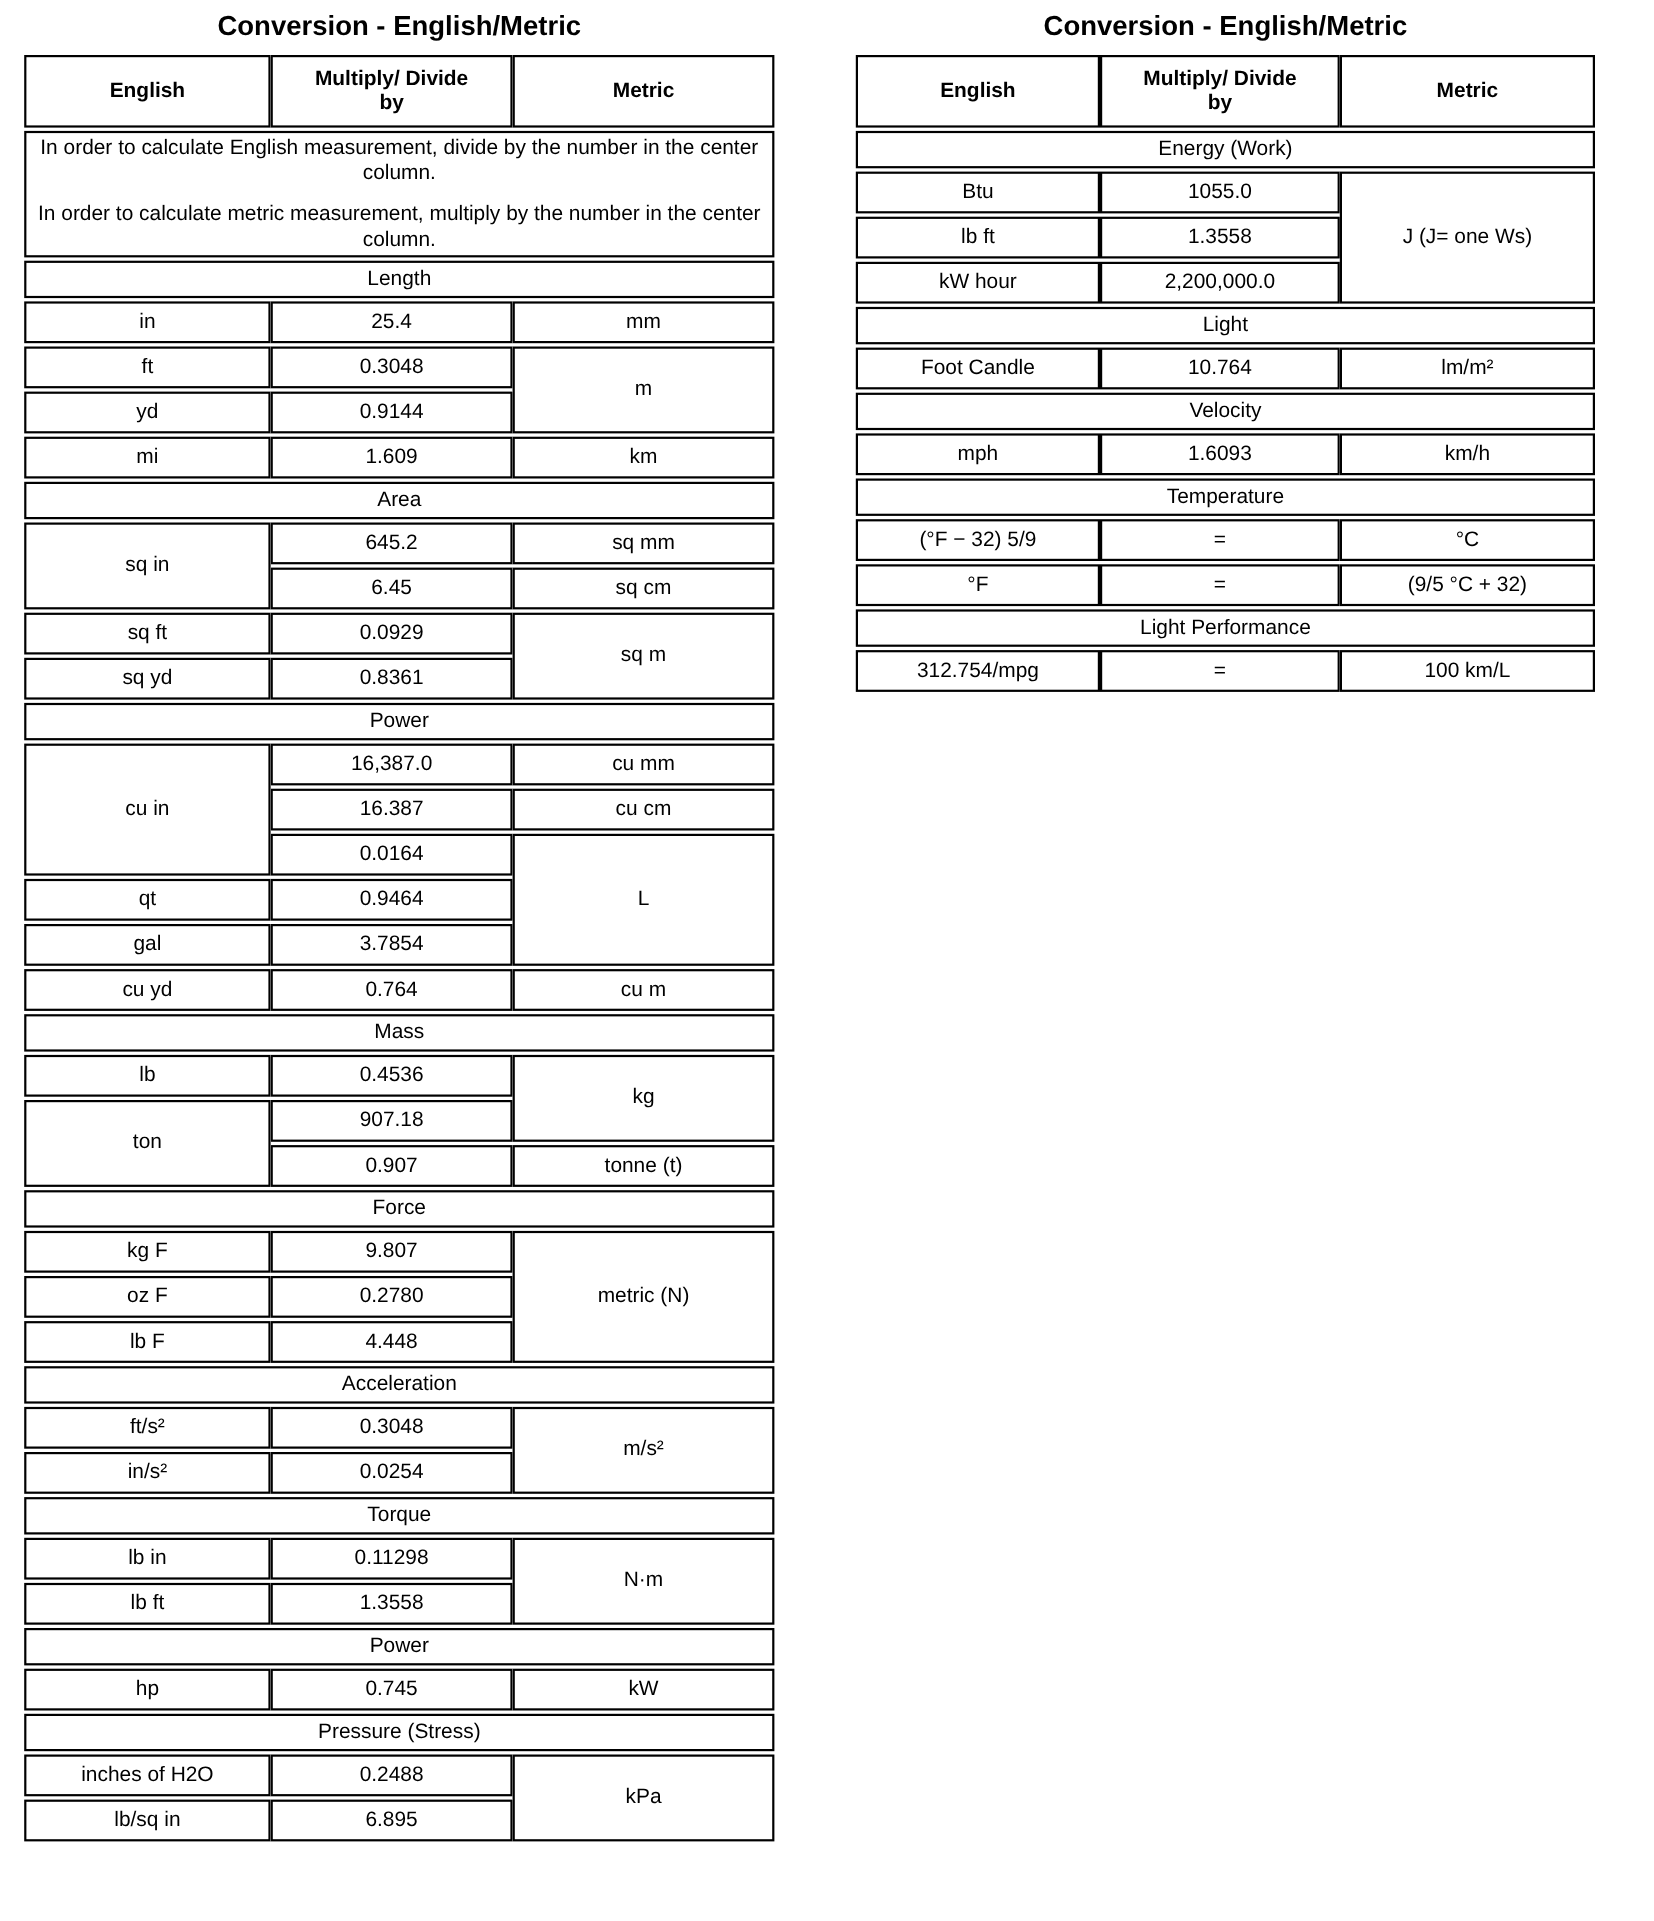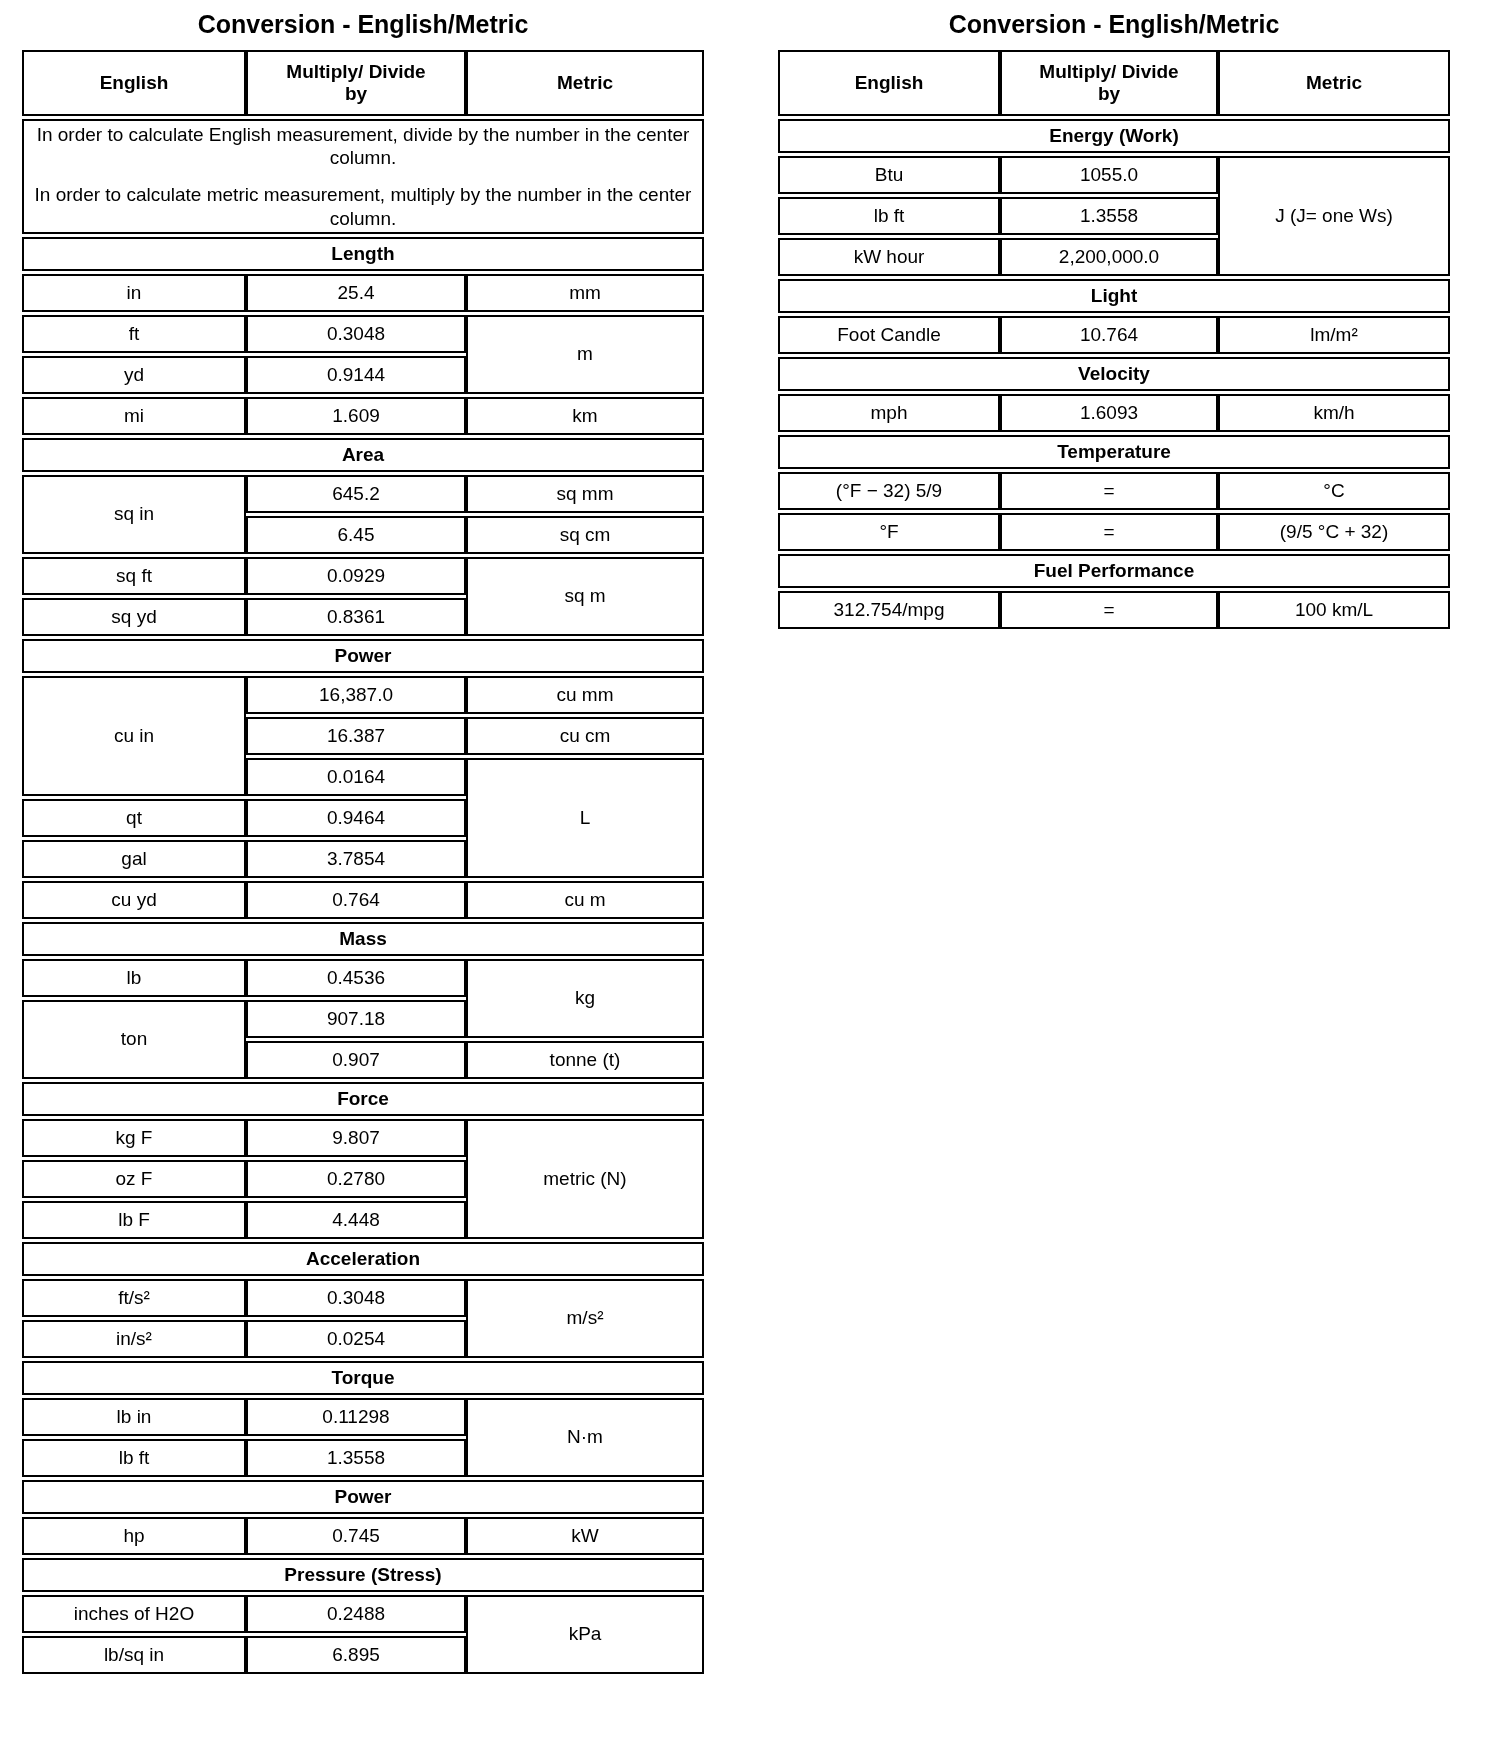--- a/index.html
+++ b/index.html
@@ -49,21 +49,21 @@
   .rt col.c3 { width: 232px; }
   td.h {
     font-weight: 700;
     font-size: 20px;
     height: 58px;
     vertical-align: bottom;
     padding-bottom: 5px;
   }
   td.h .top-line { display: block; }
   td.sec {
-    font-weight: 700;
+    font-weight: 400;
     font-size: 20px;
     height: 26px;
     padding: 2px 4px;
   }
   td.data { height: 30px; }
   td.note {
     text-align: left;
     vertical-align: top;
     padding: 8px 12px 6px 10px;
     height: 100px;
@@ -325,21 +325,21 @@
         <td class="data">=</td>
         <td class="data">°C</td>
       </tr>
       <tr>
         <td class="data">°F</td>
         <td class="data">=</td>
         <td class="data">(9/5 °C + 32)</td>
       </tr>
 
       <tr>
-            <td class="sec" colspan="3">Fuel Performance</td>
+            <td class="sec" colspan="3">Light Performance</td>
           </tr>
       <tr>
         <td class="data">312.754/mpg</td>
         <td class="data">=</td>
         <td class="data">100 km/L</td>
       </tr>
     </tbody>
       </table>
   </div>
 

